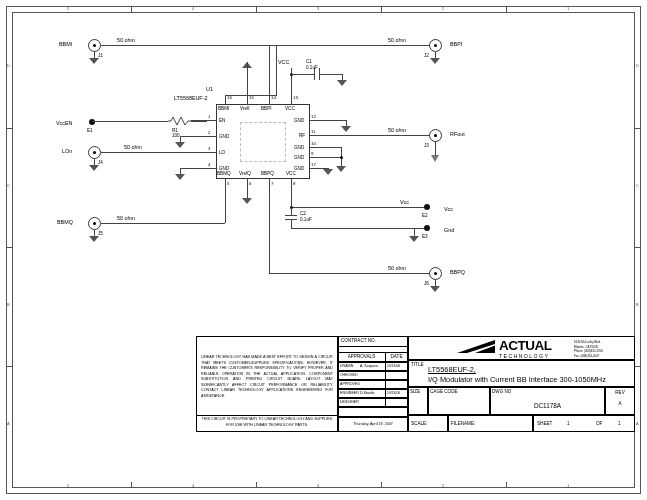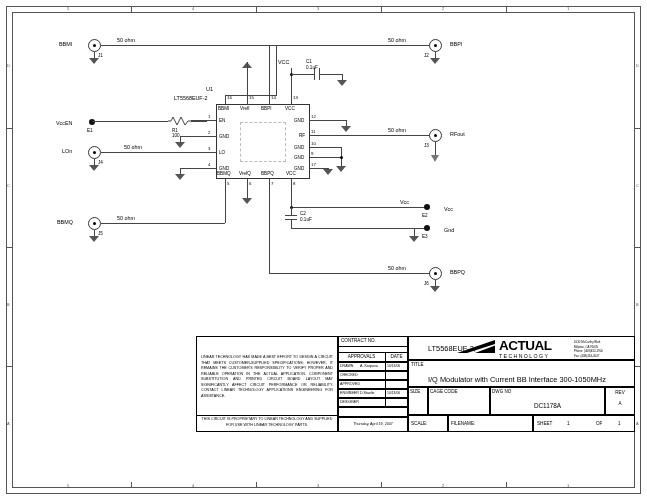--- a/index.html
+++ b/index.html
@@ -363,21 +363,21 @@
   </div>
   <div class="addr" style="left:574px;top:340px;">
     <div>1630 McCarthy Blvd.</div>
     <div>Milpitas, CA 95035</div>
     <div>Phone: (408)432-1900</div>
     <div>Fax: (408)434-0507</div>
   </div>
 
   <div class="tb" style="left:408px;top:360px;width:227px;height:27px;"></div>
   <div class="tb-t" style="left:411px;top:362px;">TITLE</div>
-  <div class="ttl-main" style="left:428px;top:344px;">LT5568EUF-2,</div>
+  <div class="ttl-main" style="left:428px;top:365px;text-decoration:underline;">LT5568EUF-2,</div>
   <div class="ttl-main" style="left:428px;top:375px;">I/Q Modulator with Current BB Interface 300-1050MHz</div>
 
   <div class="tb" style="left:408px;top:387px;width:227px;height:28px;"></div>
   <div class="tb" style="left:408px;top:387px;width:20px;height:28px;"></div>
   <div class="tb" style="left:428px;top:387px;width:62px;height:28px;"></div>
   <div class="tb" style="left:490px;top:387px;width:115px;height:28px;"></div>
   <div class="tb" style="left:605px;top:387px;width:30px;height:28px;"></div>
   <div class="tb-t" style="left:410px;top:389px;">SIZE</div>
   <div class="tb-t" style="left:411px;top:400px;"></div>
   <div class="tb-t" style="left:430px;top:389px;">CAGE CODE</div>

